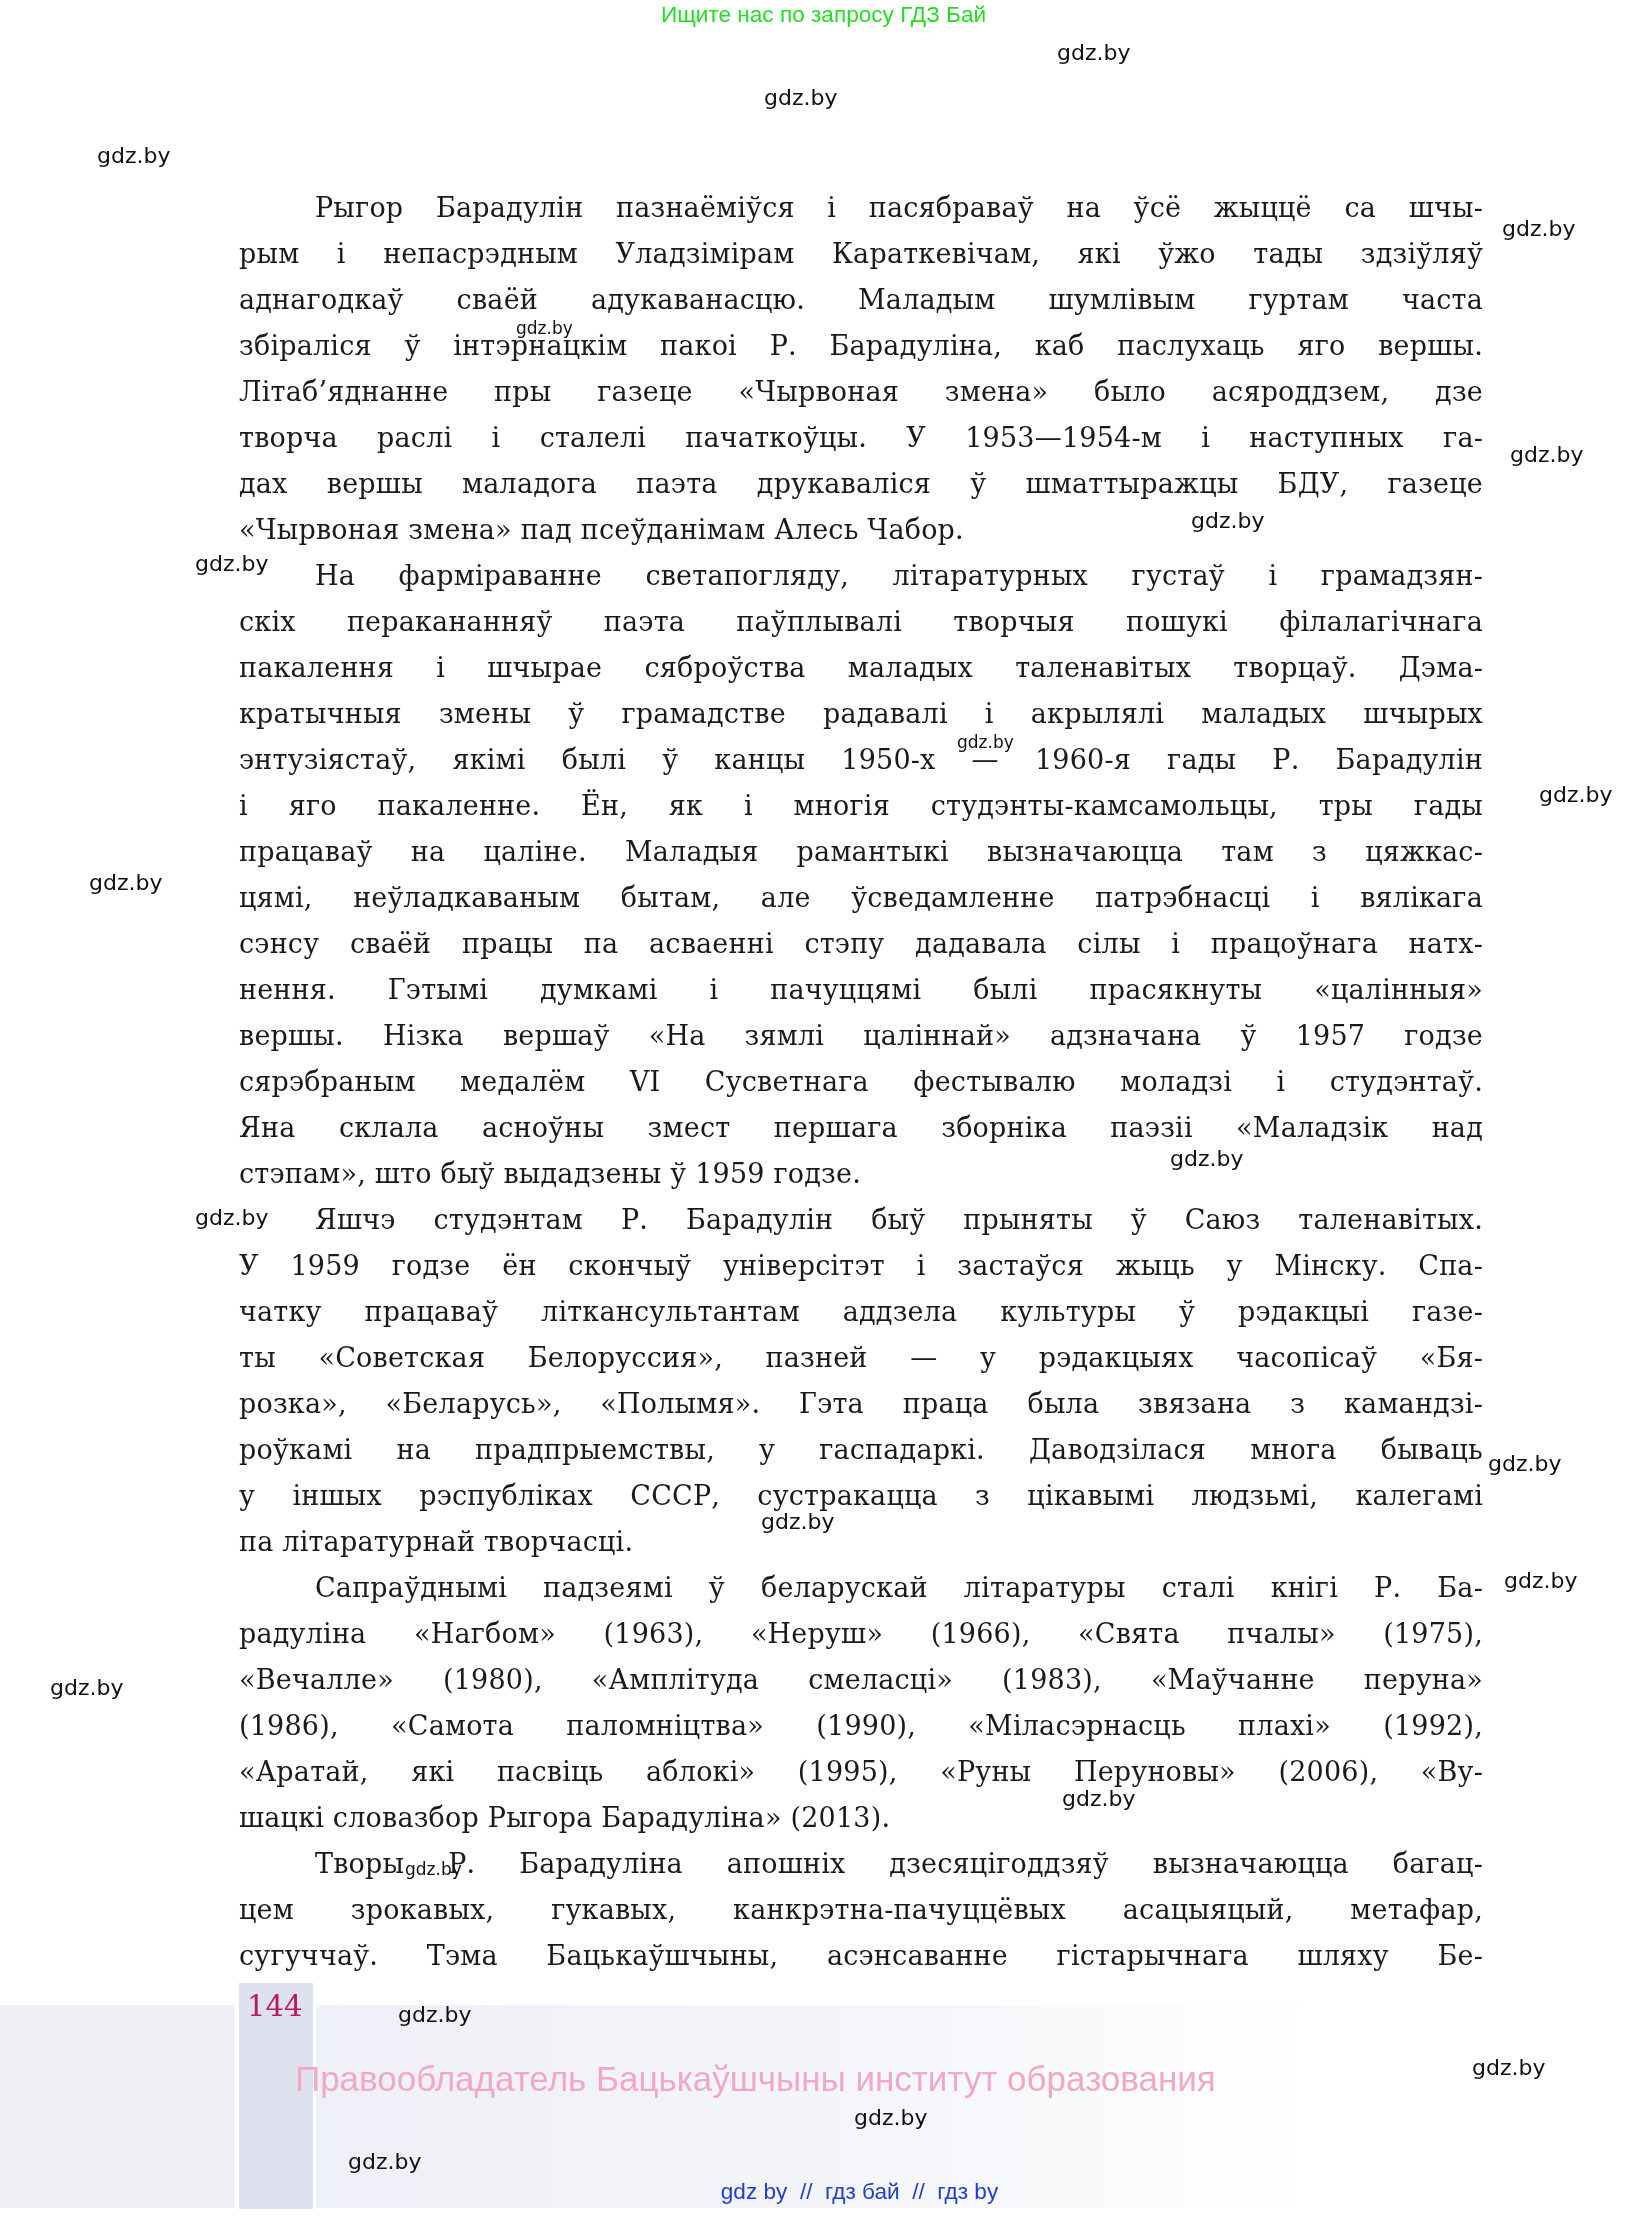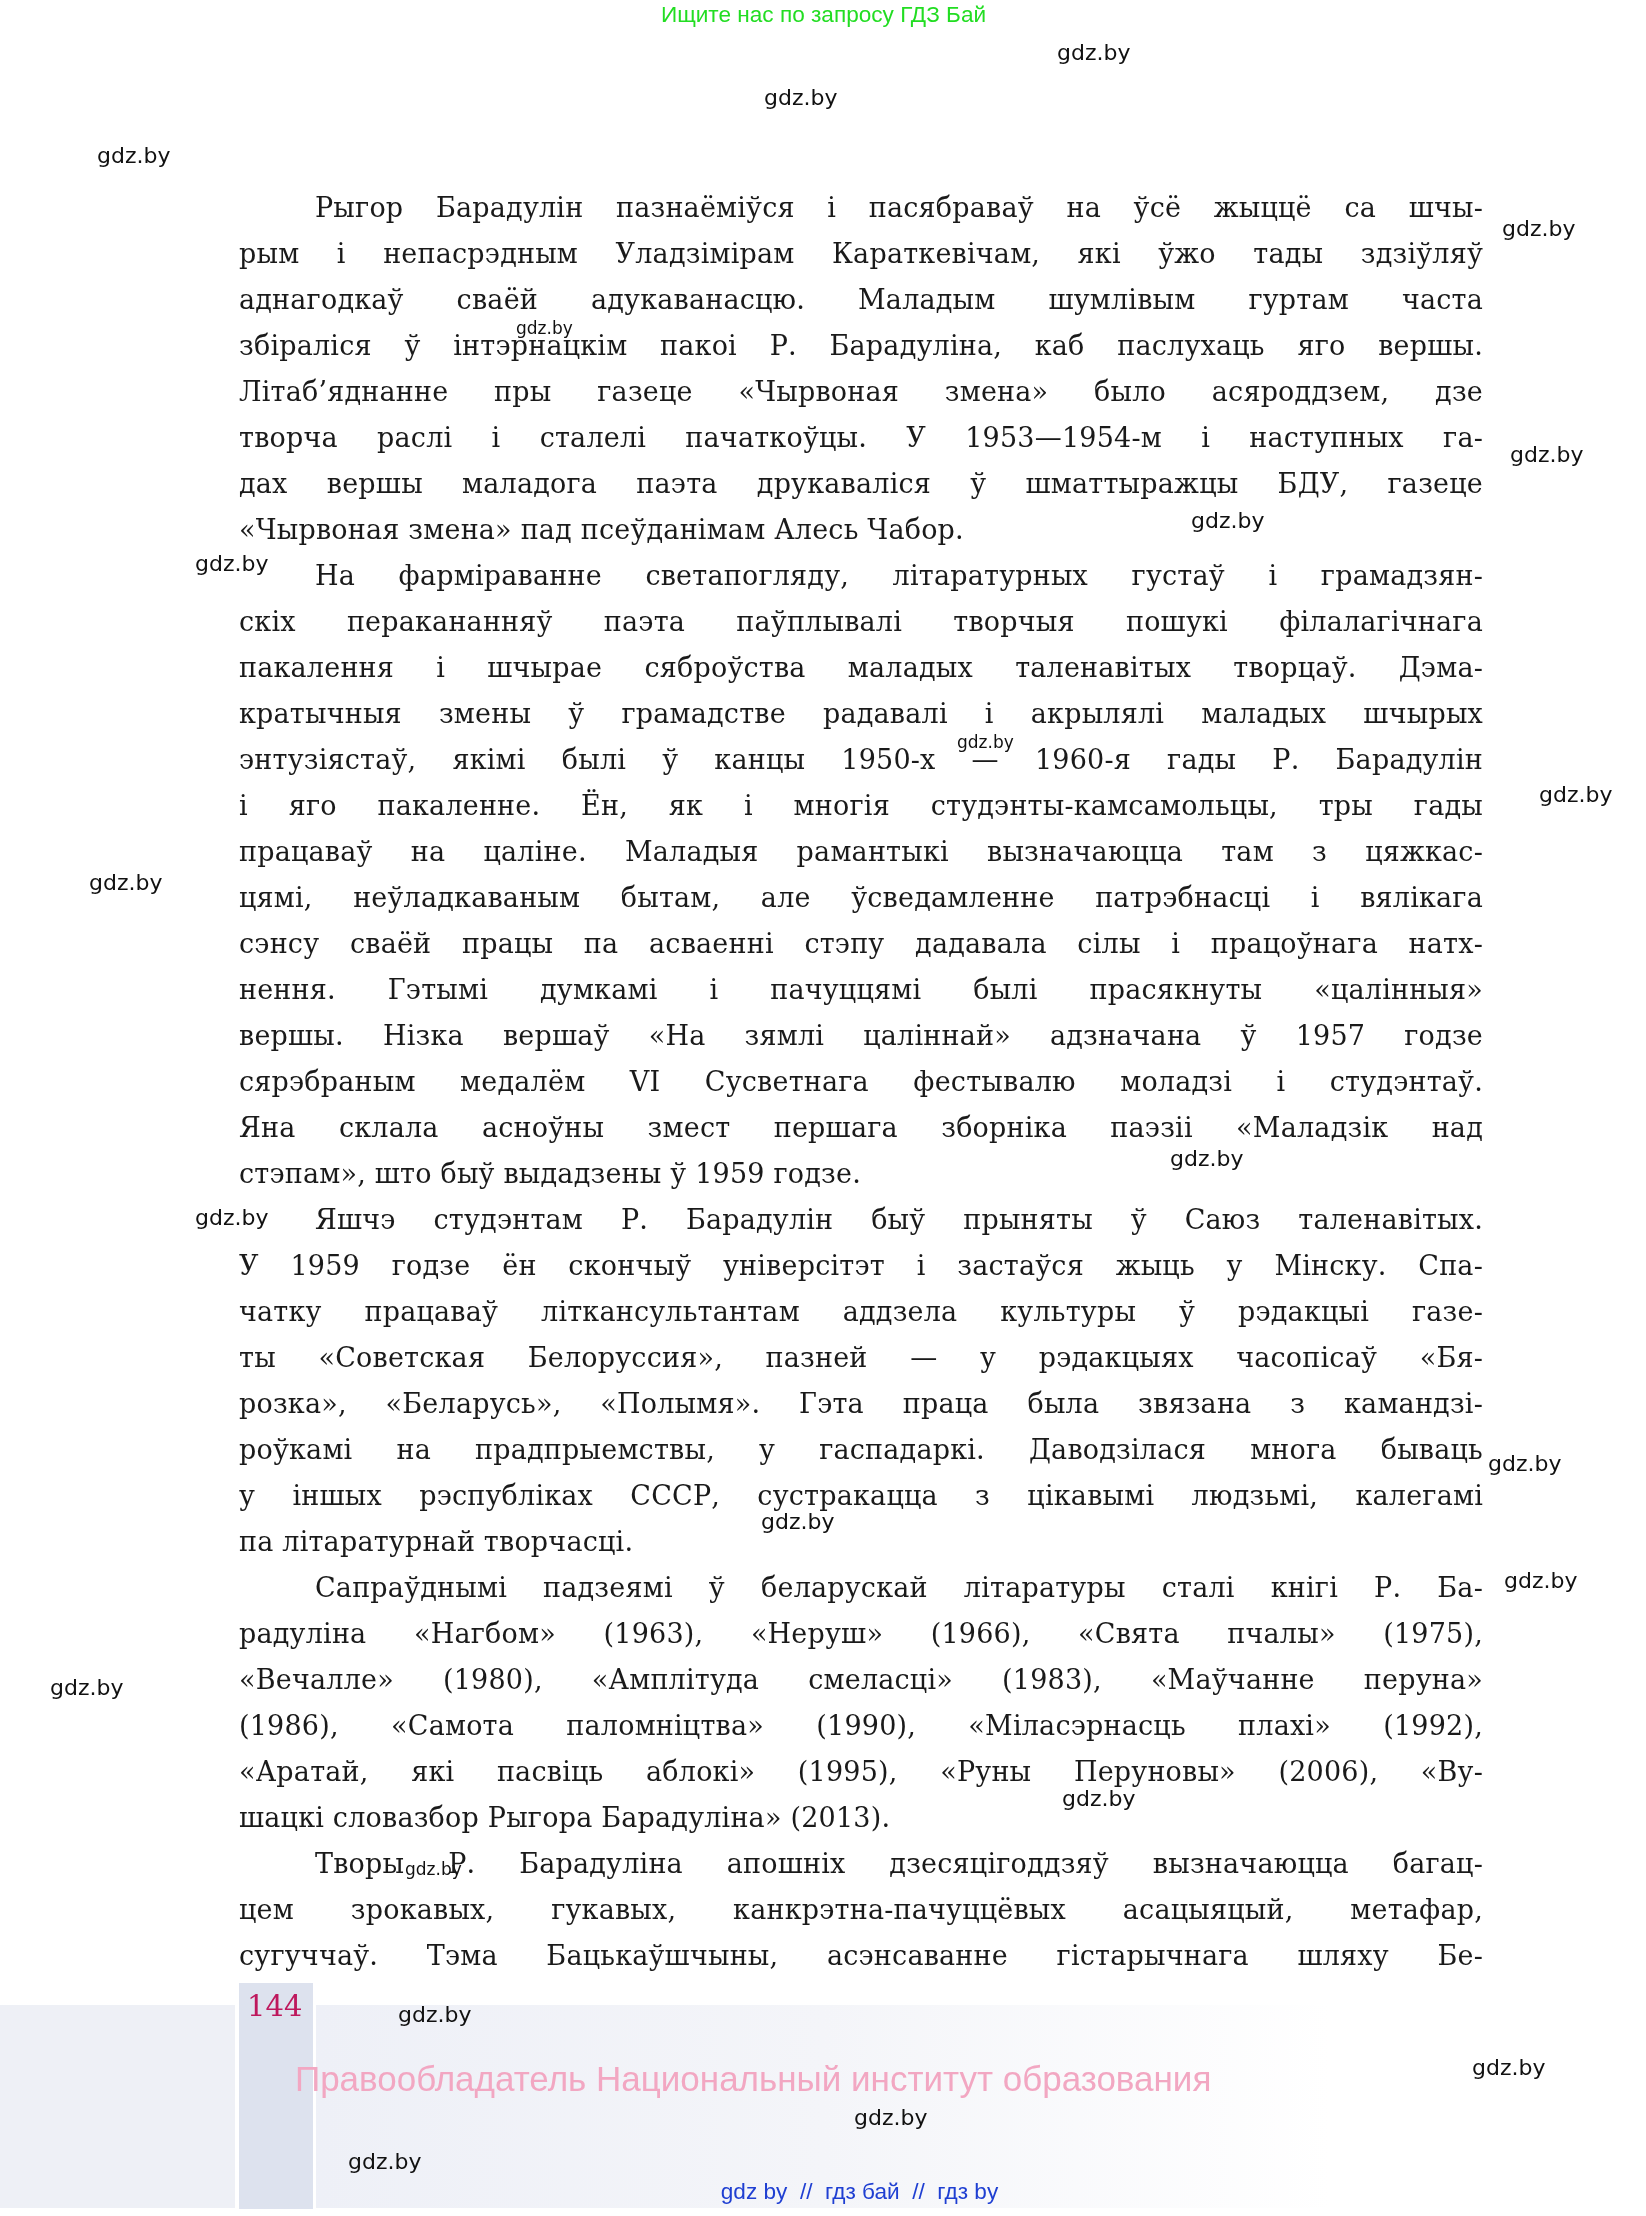--- a/index.html
+++ b/index.html
@@ -128,18 +128,18 @@
     <span class="line">цем зрокавых, гукавых, канкрэтна-пачуццёвых асацыяцый, метафар,</span>
     <span class="line">сугуччаў. Тэма Бацькаўшчыны, асэнсаванне гістарычнага шляху Бе-</span>
   </div>
 </div>
 
 <div class="band-left"></div>
 <div class="band-grad"></div>
 <div class="band-col"></div>
 <div class="page-number">144</div>
 <div class="wm" style="left:398px;top:2002px">gdz.by</div>
-<div class="copyright">Правообладатель Национальный институт образования</div>
+<div class="copyright">Правообладатель Бацькаўшчыны институт образования</div>
 <div class="wm" style="left:1472px;top:2055px">gdz.by</div>
 <div class="wm" style="left:854px;top:2105px">gdz.by</div>
 <div class="wm" style="left:348px;top:2149px">gdz.by</div>
 <div class="footer-links">gdz by  //  гдз бай  //  гдз by</div>
 
 
 </body></html>

